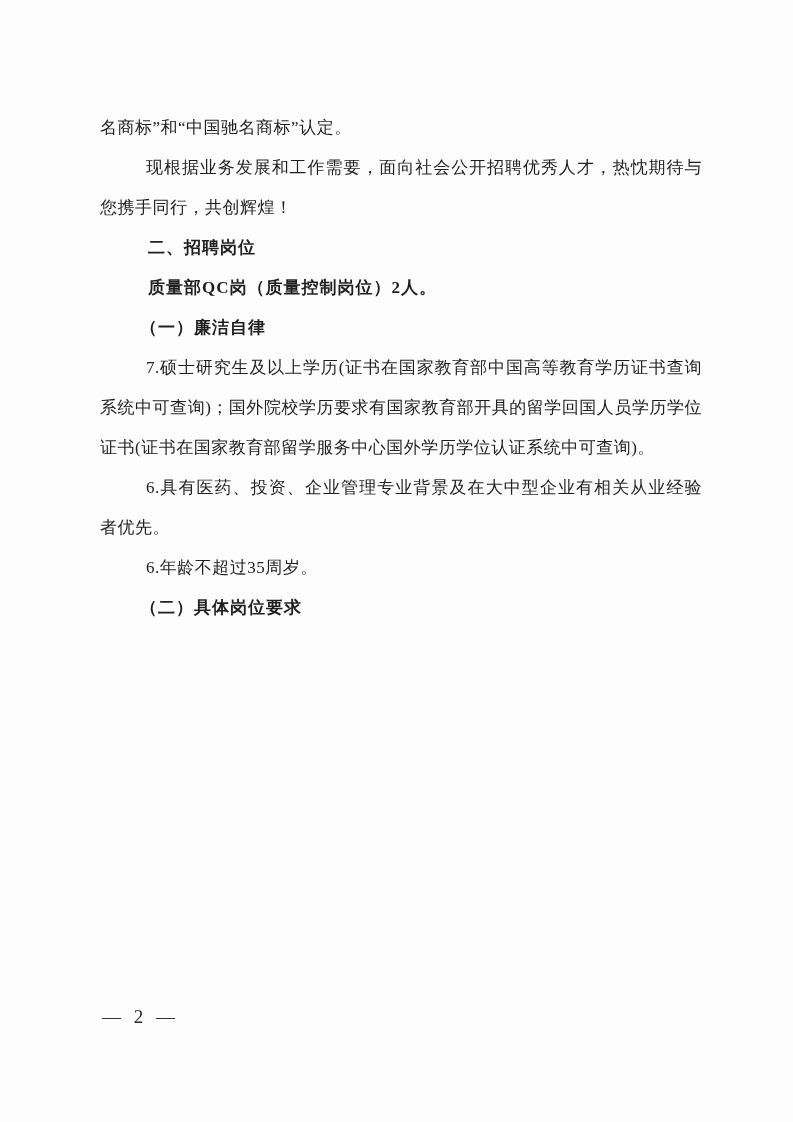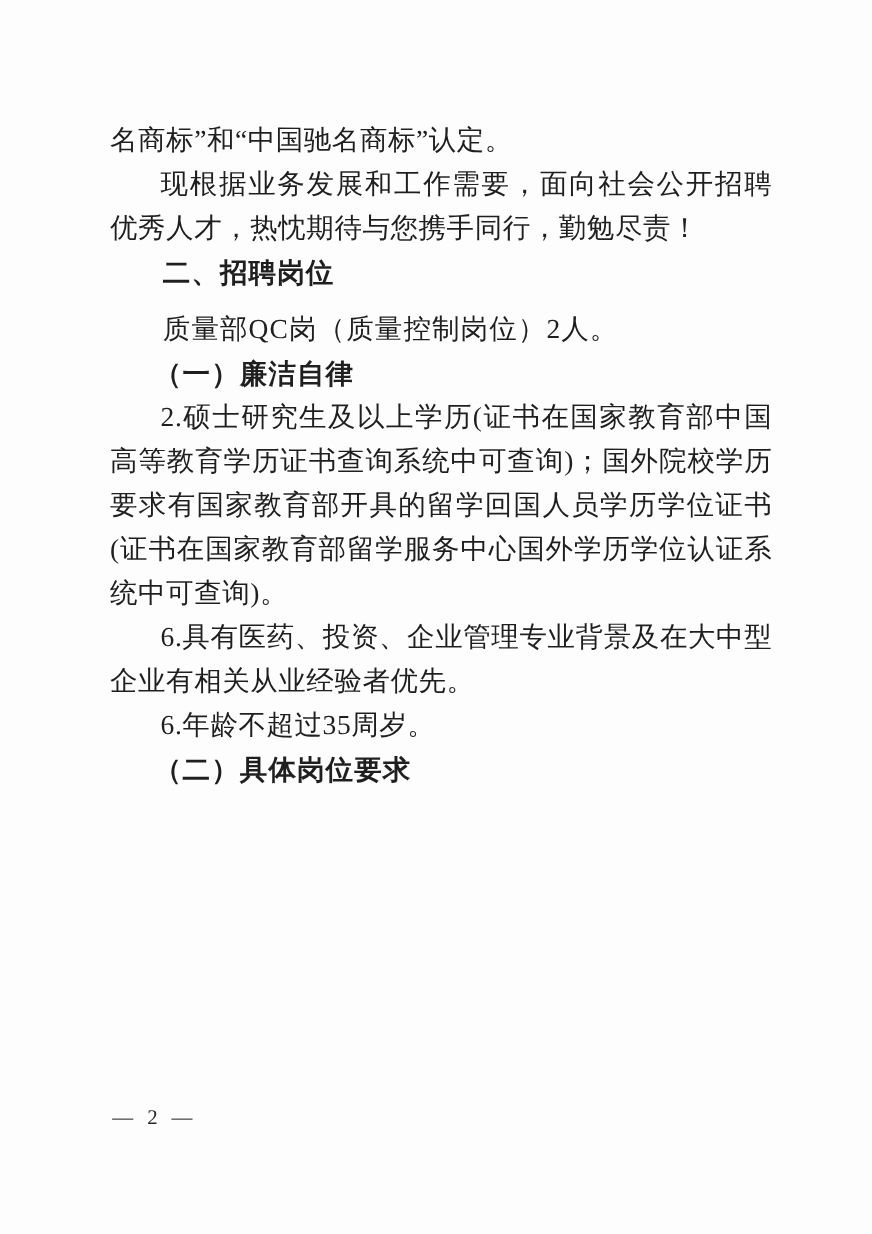--- a/index.html
+++ b/index.html
@@ -17,21 +17,21 @@
     color: #1f1f1f;
   }
   .content {
     position: absolute;
     left: 100px;
     top: 108px;
     width: 602px;
   }
   .para {
     margin: 0;
-    font-size: 25px;
+    font-size: 17px;
     line-height: 40px;
     letter-spacing: 0.5px;
     text-align: justify;
     text-justify: inter-ideograph;
     word-break: break-all;
   }
   .para.indent {
     text-indent: 46px;
   }
   .para.heading {
@@ -40,44 +40,43 @@
     text-indent: 48px;
     letter-spacing: 1px;
   }
   .para.subheading {
     font-family: "Liberation Sans", sans-serif;
     font-weight: 700;
     text-indent: 40px;
     letter-spacing: 1px;
   }
   .para.job {
-    font-weight: 400;
+    font-weight: 700;
     text-indent: 48px;
     letter-spacing: 1px;
-    margin-top: 12px;
   }
   .footer {
     position: absolute;
     left: 102px;
     top: 1005px;
     font-size: 19px;
     line-height: 24px;
     letter-spacing: 4px;
     color: #2a2a2a;
   }
 </style>
 </head>
 <body>
 
 <div class="page">
   <div class="content">
     <p class="para">名商标”和“中国驰名商标”认定。</p>
-    <p class="para indent">现根据业务发展和工作需要，面向社会公开招聘优秀人才，热忱期待与您携手同行，勤勉尽责！</p>
+    <p class="para indent">现根据业务发展和工作需要，面向社会公开招聘优秀人才，热忱期待与您携手同行，共创辉煌！</p>
     <p class="para heading">二、招聘岗位</p>
     <p class="para job">质量部QC岗（质量控制岗位）2人。</p>
     <p class="para subheading">（一）廉洁自律</p>
-    <p class="para indent">2.硕士研究生及以上学历(证书在国家教育部中国高等教育学历证书查询系统中可查询)；国外院校学历要求有国家教育部开具的留学回国人员学历学位证书(证书在国家教育部留学服务中心国外学历学位认证系统中可查询)。</p>
+    <p class="para indent">7.硕士研究生及以上学历(证书在国家教育部中国高等教育学历证书查询系统中可查询)；国外院校学历要求有国家教育部开具的留学回国人员学历学位证书(证书在国家教育部留学服务中心国外学历学位认证系统中可查询)。</p>
     <p class="para indent">6.具有医药、投资、企业管理专业背景及在大中型企业有相关从业经验者优先。</p>
     <p class="para indent">6.年龄不超过35周岁。</p>
     <p class="para subheading">（二）具体岗位要求</p>
   </div>
   <div class="footer">— 2 —</div>
 </div>
 
 </body></html>

